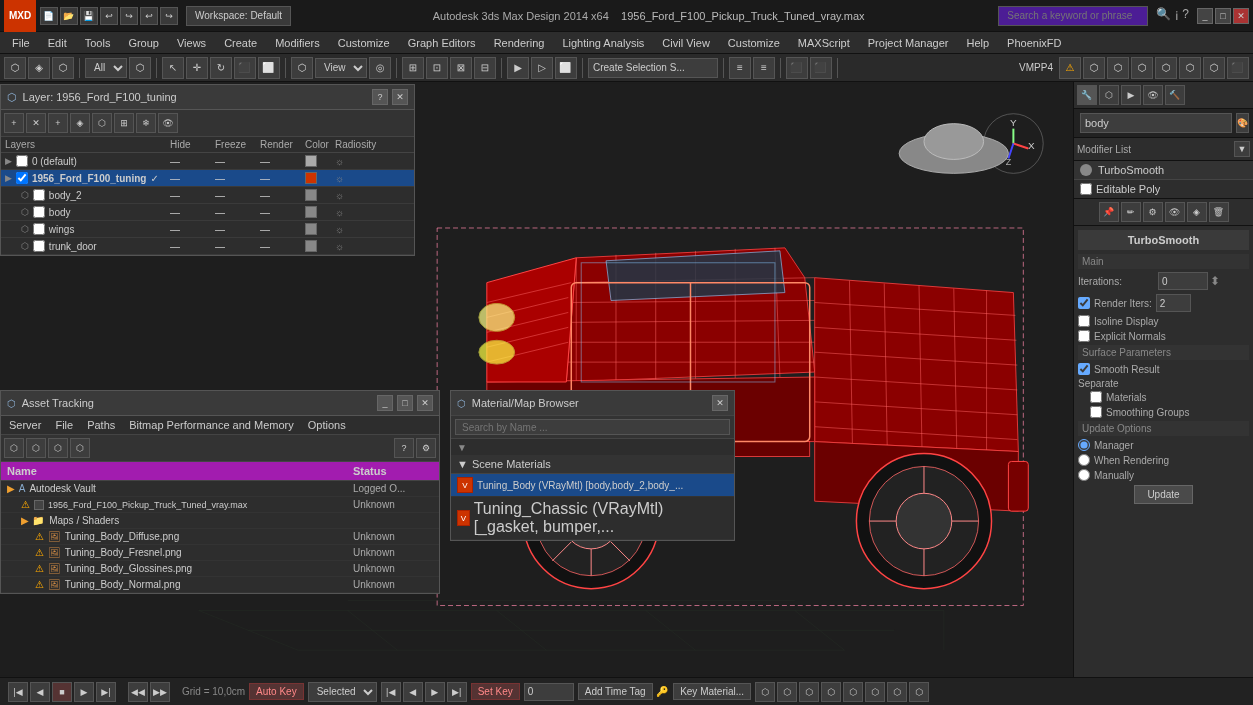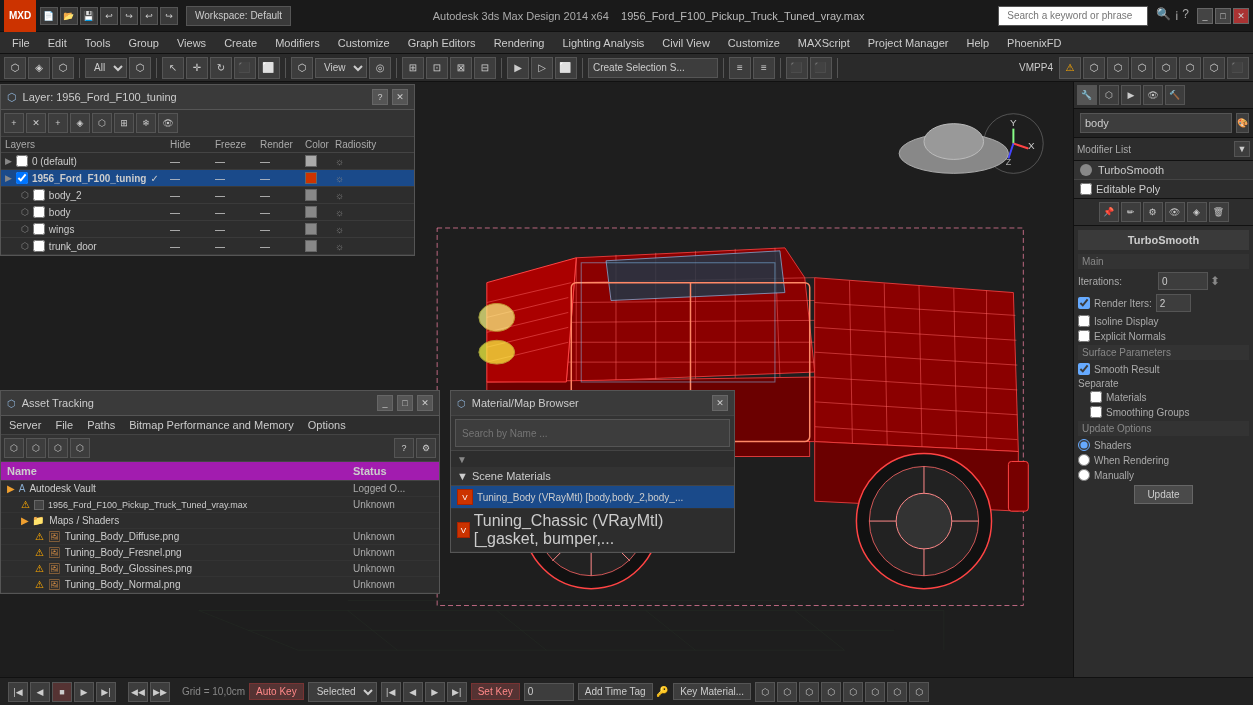--- a/index.html
+++ b/index.html
@@ -63,21 +63,21 @@
       align-items: center;
       margin-right: 8px;
     }
     .title-bar-app {
       color: #aaa;
       font-size: 11px;
       flex: 1;
       text-align: center;
     }
     .title-bar-search {
-      background: #ffffff;
+      background: #4c1d95;
       border: 1px solid #555;
       padding: 2px 8px;
       font-size: 10px;
       color: #888;
       height: 20px;
       width: 150px;
       margin-right: 8px;
     }
     .title-bar-icons {
       display: flex;
@@ -448,21 +448,21 @@
       padding: 3px 4px;
       background: #333;
       border-bottom: 1px solid #444;
     }
     .material-search {
       flex: 1;
       background: #3d3d3d;
       border: 1px solid #555;
       color: #888;
       font-size: 10px;
-      height: 28px;
+      height: 16px;
       padding: 0 6px;
     }
     .material-section-header {
       background: #333;
       padding: 3px 6px;
       font-size: 11px;
       color: #ccc;
       border-bottom: 1px solid #444;
       display: flex;
       align-items: center;
@@ -871,21 +871,21 @@
 
       <div class="prop-check-row" style="padding-left:12px;">
         <input type="checkbox" class="prop-checkbox" style="">
         <span>Smoothing Groups</span>
       </div>
 
       <div class="section-header">Update Options</div>
 
       <div class="prop-check-row">
         <input type="radio" name="update" class="prop-checkbox" checked="" style="">
-        <span>Shaders</span>
+        <span>Manager</span>
       </div>
 
       <div class="prop-check-row">
         <input type="radio" name="update" class="prop-checkbox" style="">
         <span>When Rendering</span>
       </div>
 
       <div class="prop-check-row">
         <input type="radio" name="update" class="prop-checkbox" style="">
         <span>Manually</span>

